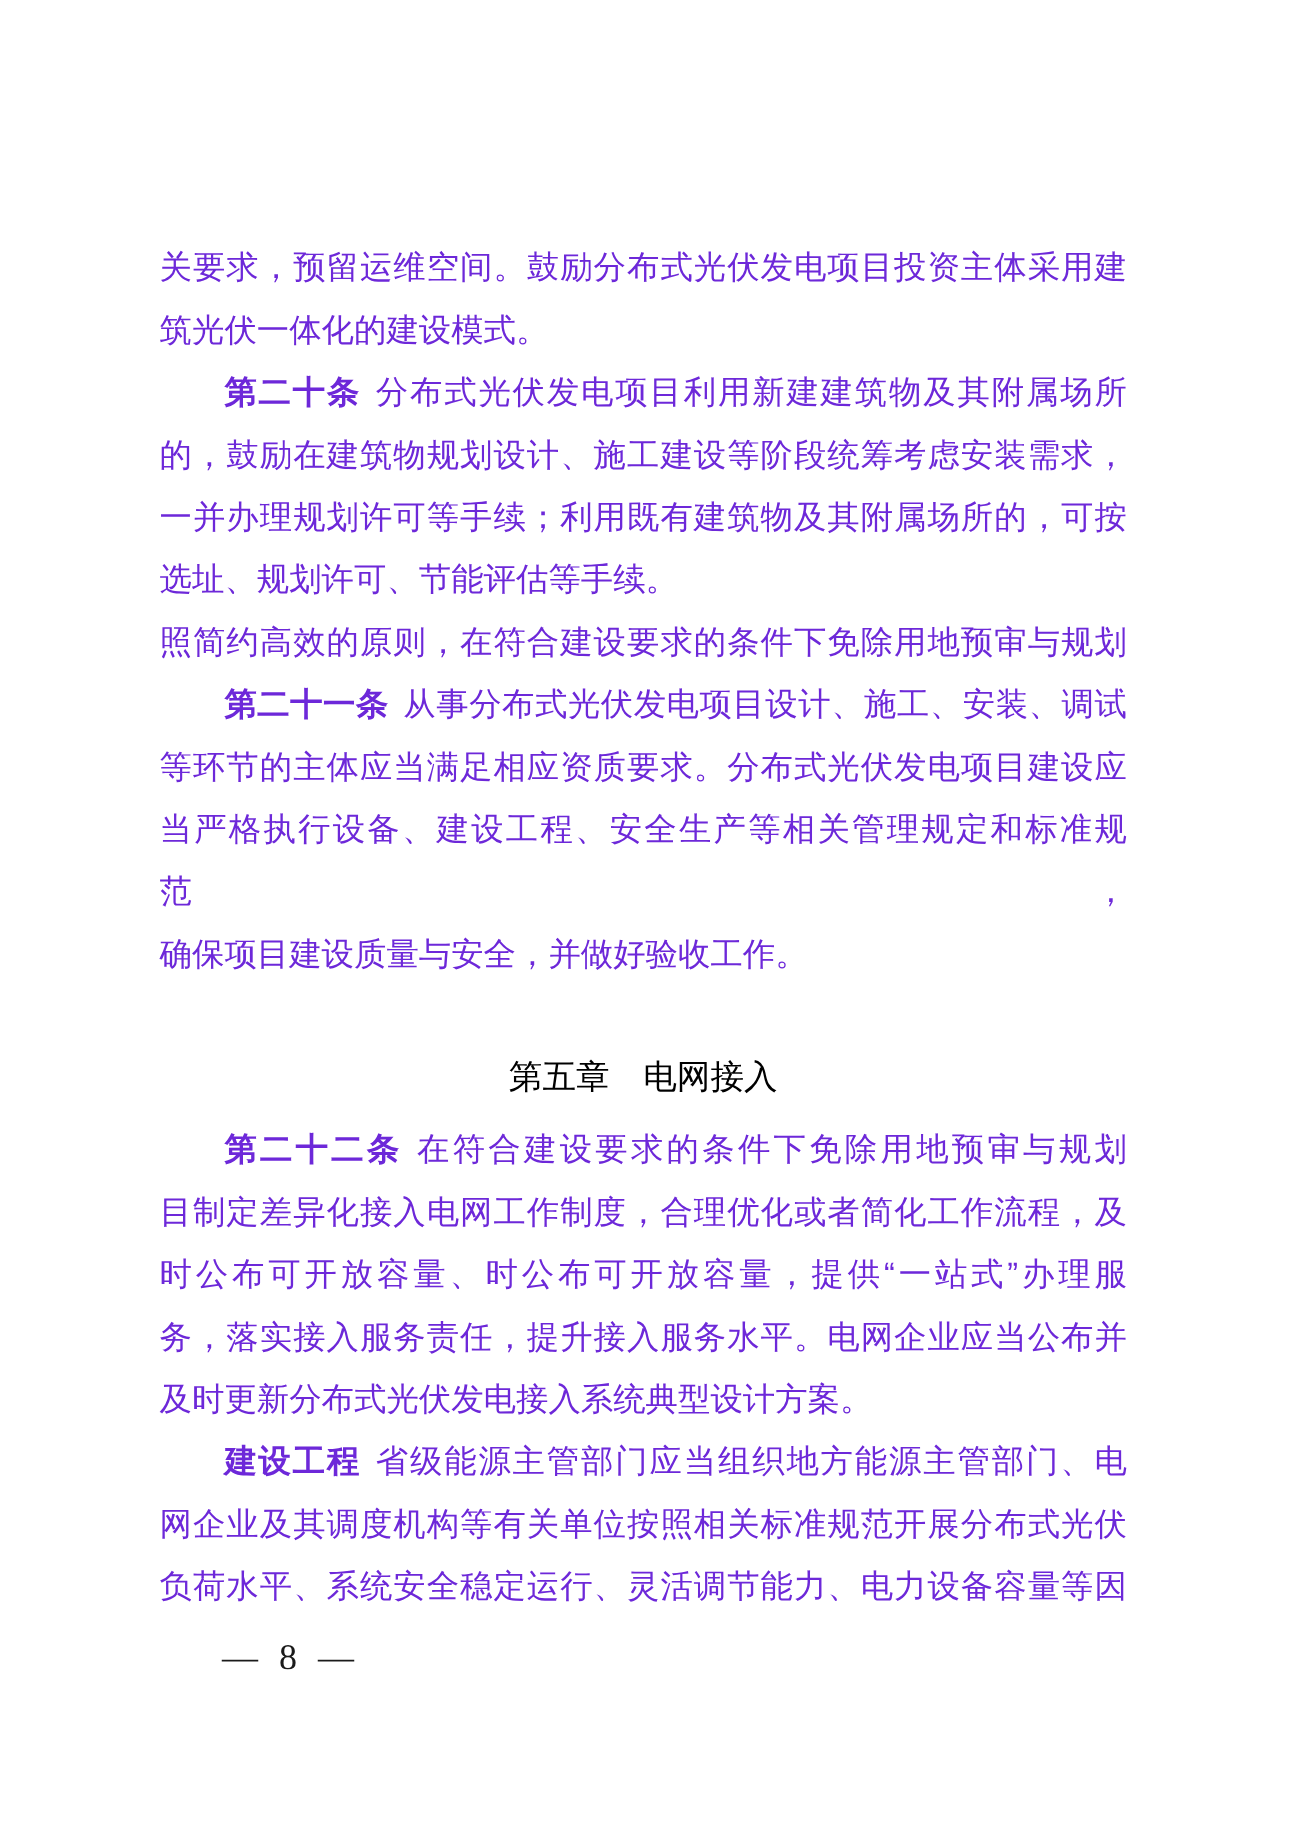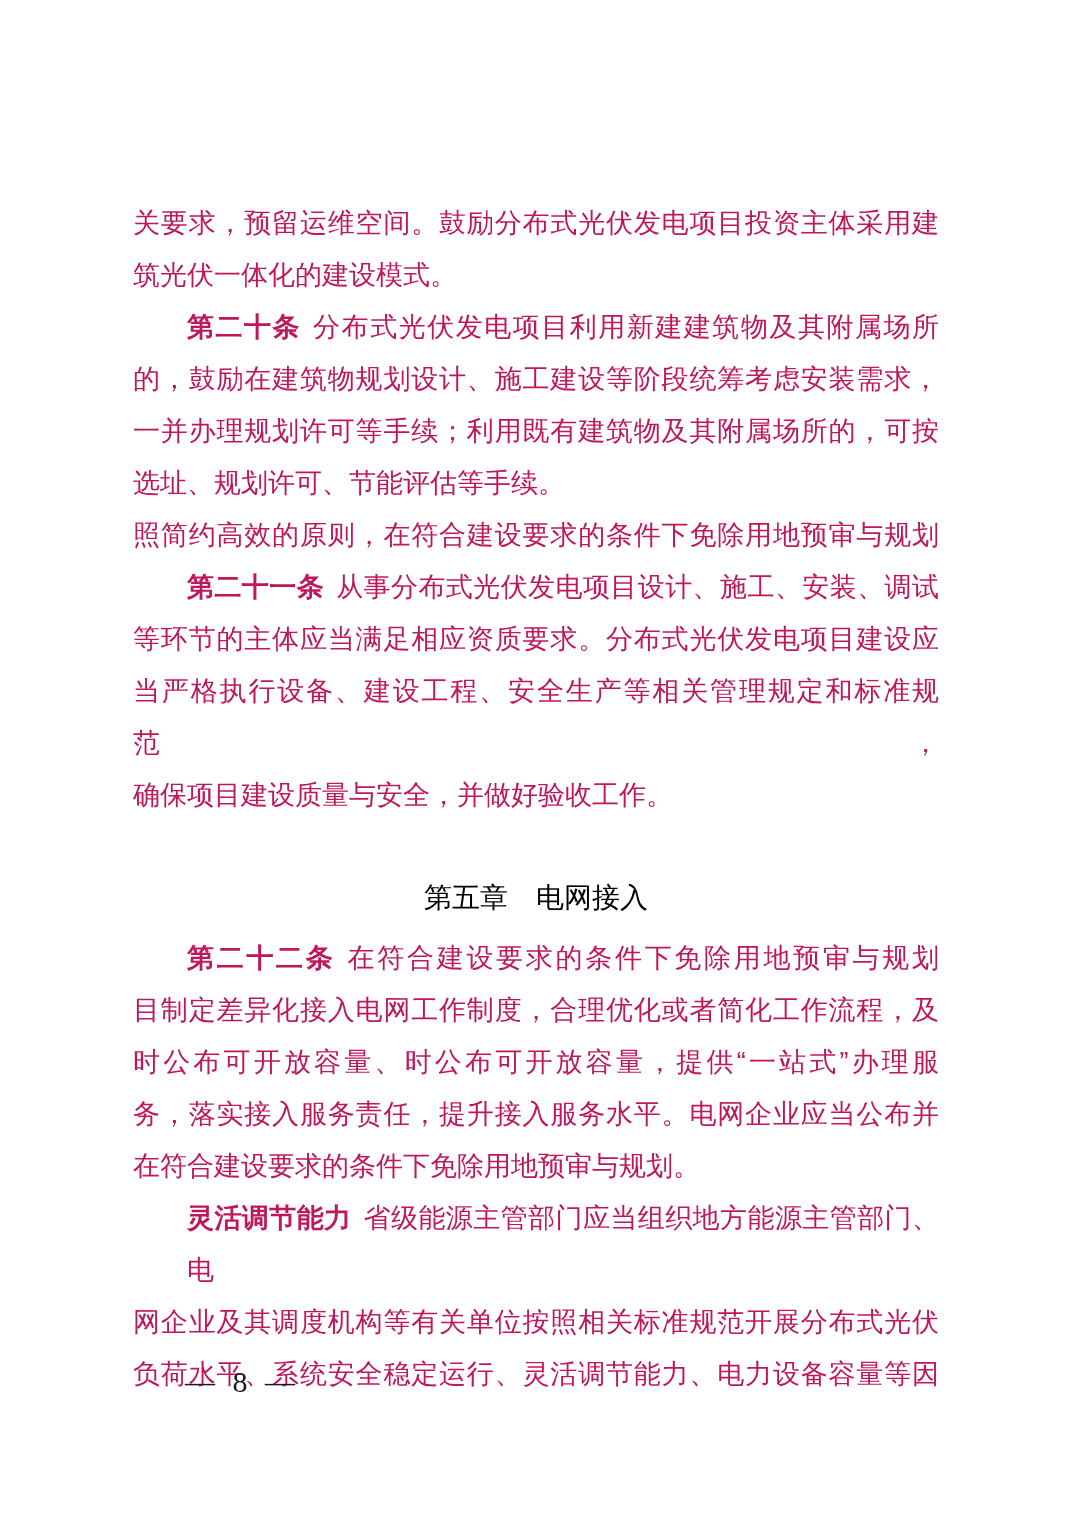--- a/index.html
+++ b/index.html
@@ -18,21 +18,21 @@
   }
   .content {
     position: absolute;
     left: 133px;
     top: 197px;
     width: 806px;
   }
   .line {
     font-size: 27px;
     line-height: 52px;
-    color: #be185d;
+    color: #6d28d9;
     text-align: left;
   }
   
   .j {
     text-align: justify;
     text-align-last: justify;
   }
   
   .ind {
     padding-left: 54px;
@@ -81,23 +81,23 @@
     <div class="line j"><span>等环节的主体应当满足相应资质要求。分布式光伏发电项目建设应</span></div>
     <div class="line j"><span>当严格执行设备、建设工程、安全生产等相关管理规定和标准规范，</span></div>
     <div class="line"><span>确保项目建设质量与安全，并做好验收工作。</span></div>
 
     <div class="chapter">第五章　电网接入</div>
 
     <div class="line j ind"><span class="b">第二十二条</span><span>在符合建设要求的条件下免除用地预审与规划</span></div>
     <div class="line j"><span>目制定差异化接入电网工作制度，合理优化或者简化工作流程，及</span></div>
     <div class="line j"><span>时公布可开放容量、时公布可开放容量，提供“一站式”办理服</span></div>
     <div class="line j"><span>务，落实接入服务责任，提升接入服务水平。电网企业应当公布并</span></div>
-    <div class="line"><span>在符合建设要求的条件下免除用地预审与规划。</span></div>
+    <div class="line"><span>及时更新分布式光伏发电接入系统典型设计方案。</span></div>
 
-    <div class="line j ind"><span class="b">灵活调节能力</span><span>省级能源主管部门应当组织地方能源主管部门、电</span></div>
+    <div class="line j ind"><span class="b">建设工程</span><span>省级能源主管部门应当组织地方能源主管部门、电</span></div>
     <div class="line j"><span>网企业及其调度机构等有关单位按照相关标准规范开展分布式光伏</span></div>
     <div class="line j"><span>负荷水平、系统安全稳定运行、灵活调节能力、电力设备容量等因</span></div>
 
   </main>
 
   <div class="footer">
     <span>— 8 —</span>
   </div>
 </div>
 

